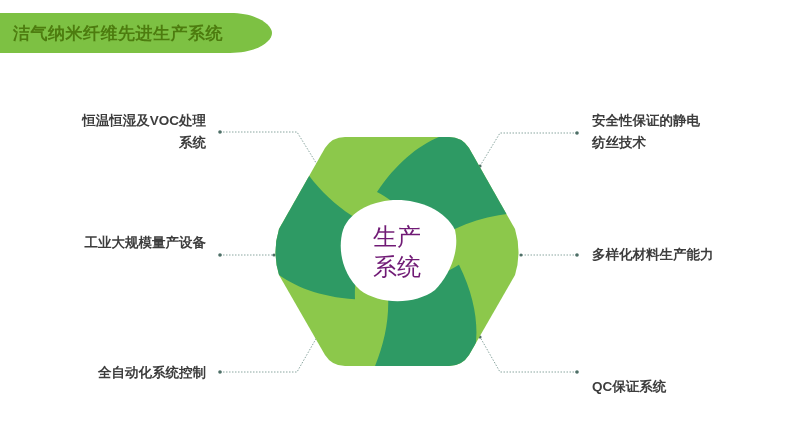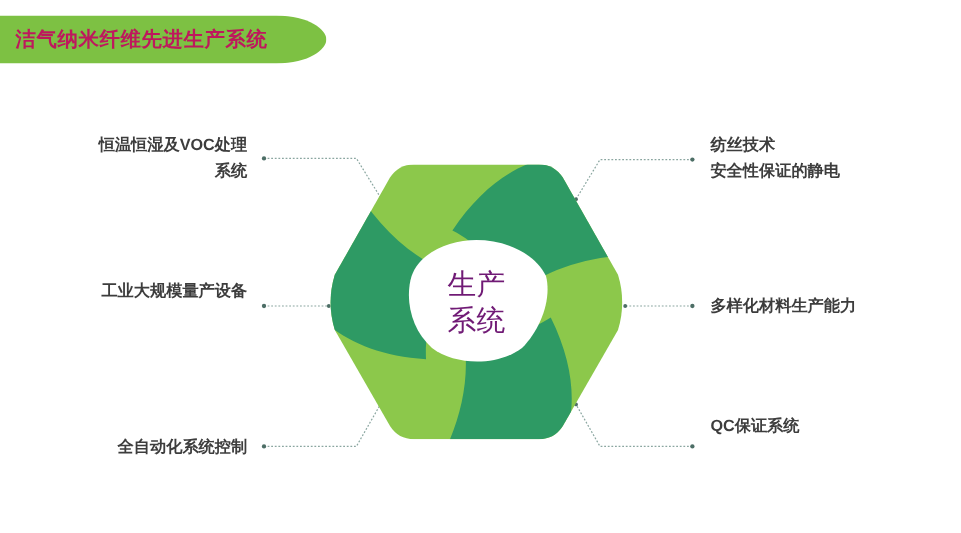--- a/index.html
+++ b/index.html
@@ -1,21 +1,21 @@
 <!DOCTYPE html>
 <html><head>
 <meta charset="utf-8">
 <style>
   html, body { margin: 0; padding: 0; background: #ffffff; }
   body { width: 801px; height: 444px; position: relative; overflow: hidden;
          font-family: "DejaVu Sans", "Liberation Sans", sans-serif; }
   .title-banner { position: absolute; left: 0; top: 13px; width: 272px; height: 40px; }
   .title-banner svg { position: absolute; left: 0; top: 0; }
   .title-text { position: absolute; left: 13px; top: 0; height: 40px; line-height: 40px;
-                color: #be185d; font-size: 17px; font-weight: bold; letter-spacing: 0.5px; white-space: nowrap; }
+                color: #4d7c0f; font-size: 17px; font-weight: bold; letter-spacing: 0.5px; white-space: nowrap; }
   .diagram { position: absolute; left: 0; top: 0; width: 801px; height: 444px; }
   .label { position: absolute; color: #3d3d3d; font-size: 13.5px; font-weight: bold; line-height: 22px;
            font-family: Liberation Sans, sans-serif; white-space: nowrap; }
   .label.left { text-align: right; }
   .center-text { position: absolute; left: 357px; top: 222px; width: 80px; text-align: center;
                  color: #701a75; font-size: 24px; line-height: 30px; }
 </style>
 </head>
 <body>
 
@@ -80,21 +80,21 @@
   <div>系统</div>
 </div>
 <div class="label left" style="right: 595px; top: 232px;">
   <div>工业大规模量产设备</div>
 </div>
 <div class="label left" style="right: 595px; top: 362px;">
   <div>全自动化系统控制</div>
 </div>
 
 <div class="label" style="left: 592px; top: 110px;">
+  <div>安全性保证的静电</div>
   <div>纺丝技术</div>
-  <div>安全性保证的静电</div>
 </div>
 <div class="label" style="left: 592px; top: 244px;">
   <div>多样化材料生产能力</div>
 </div>
-<div class="label" style="left: 592px; top: 344px;">
+<div class="label" style="left: 592px; top: 376px;">
   <div>QC保证系统</div>
 </div>
 
 </body></html>

